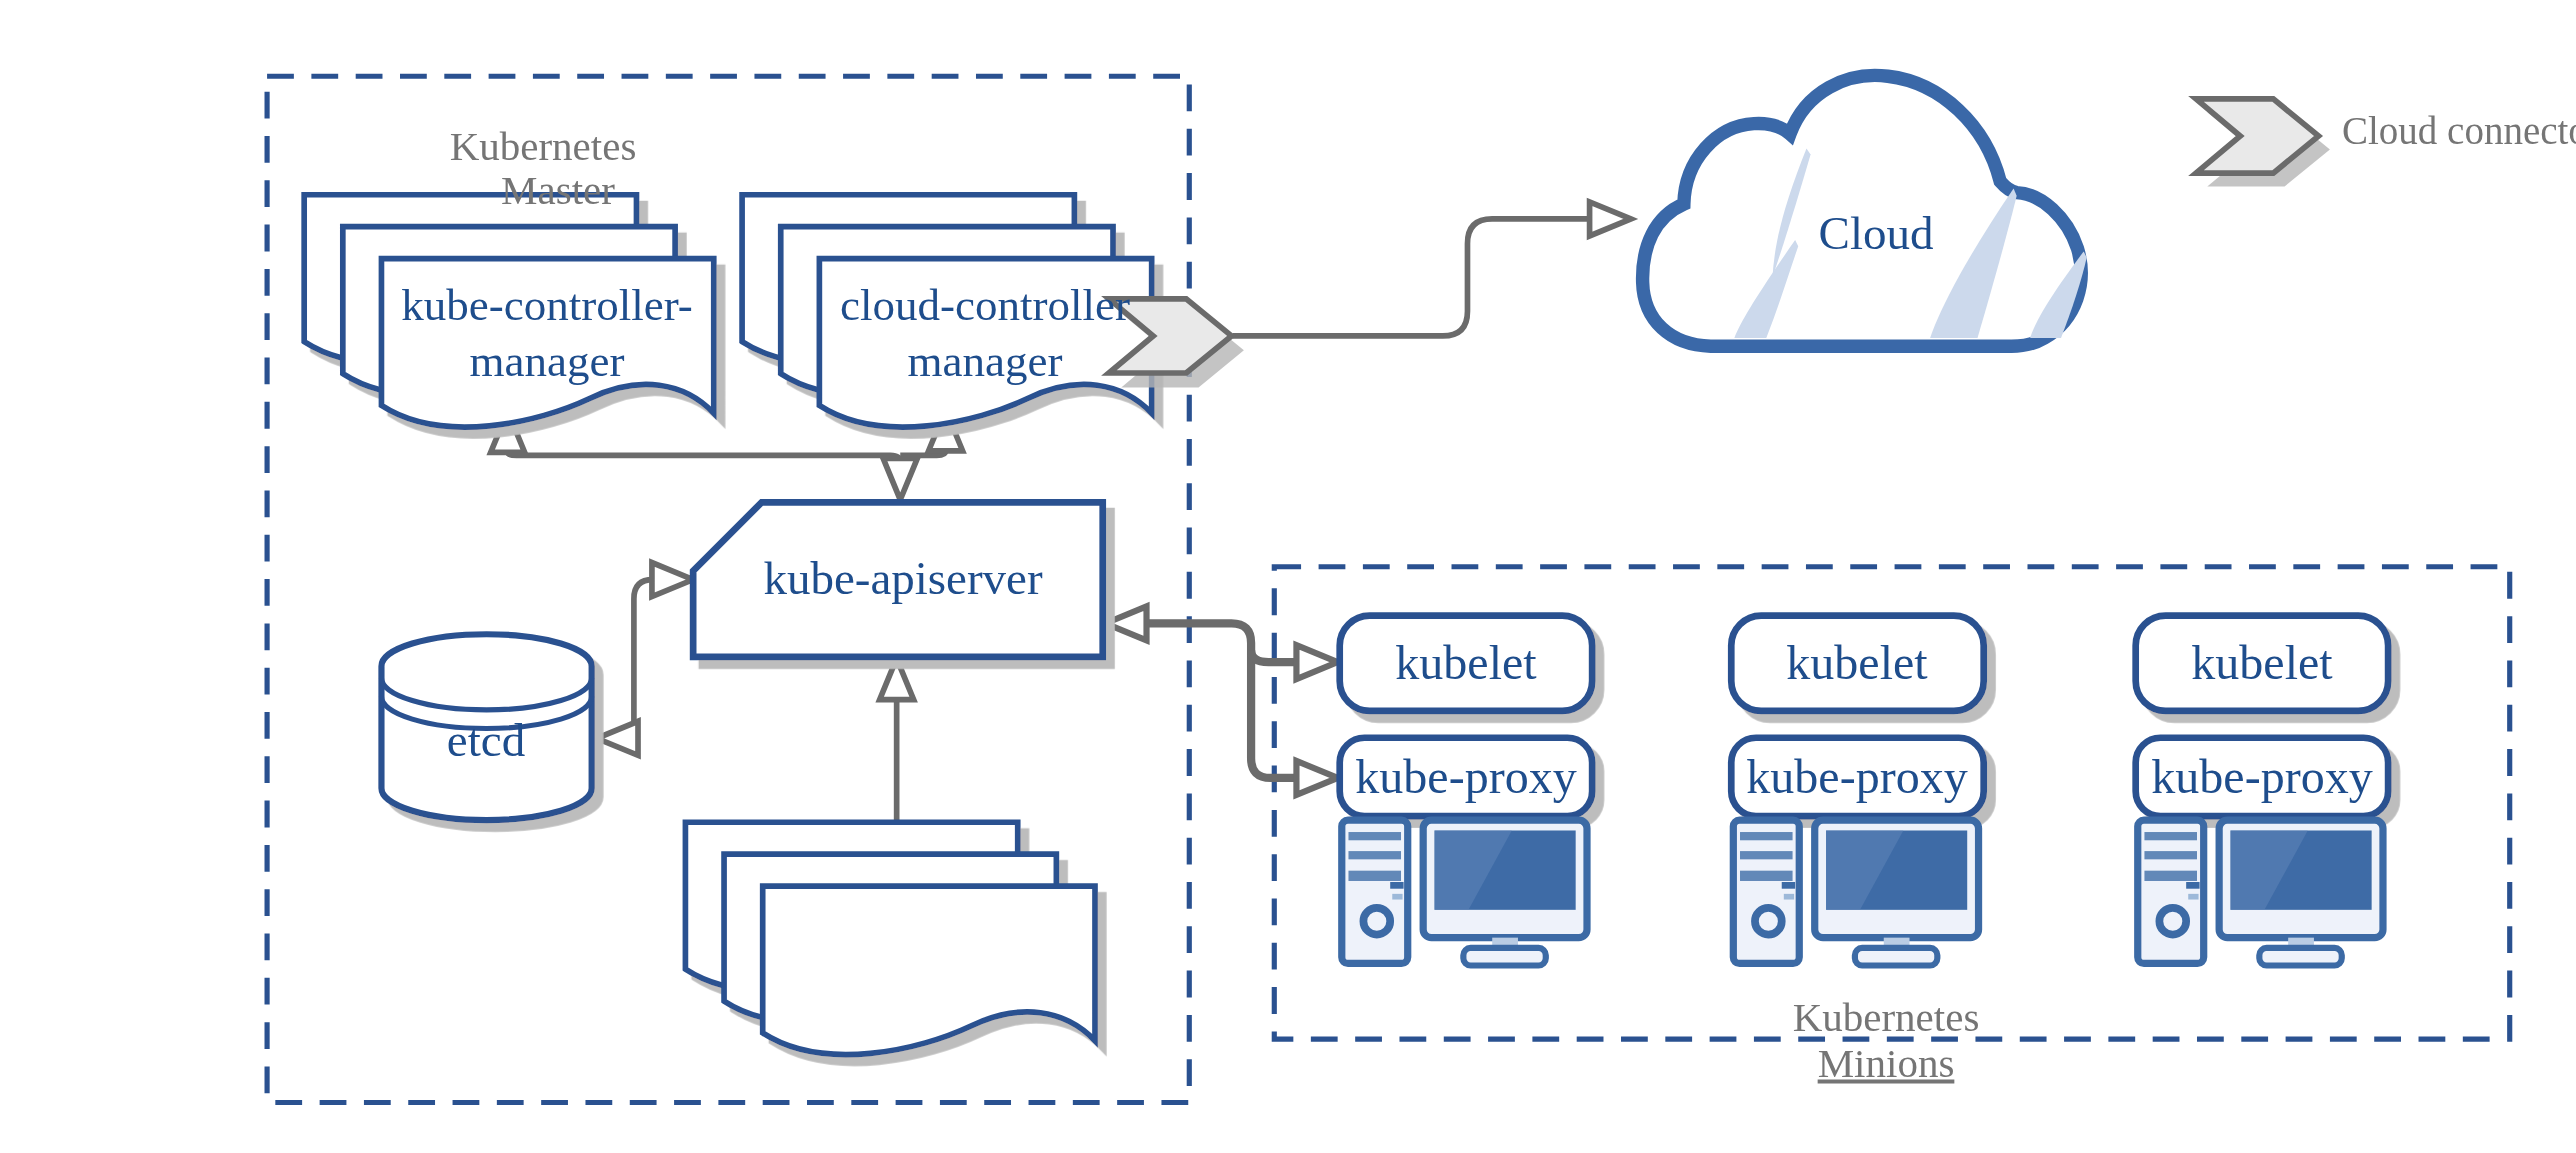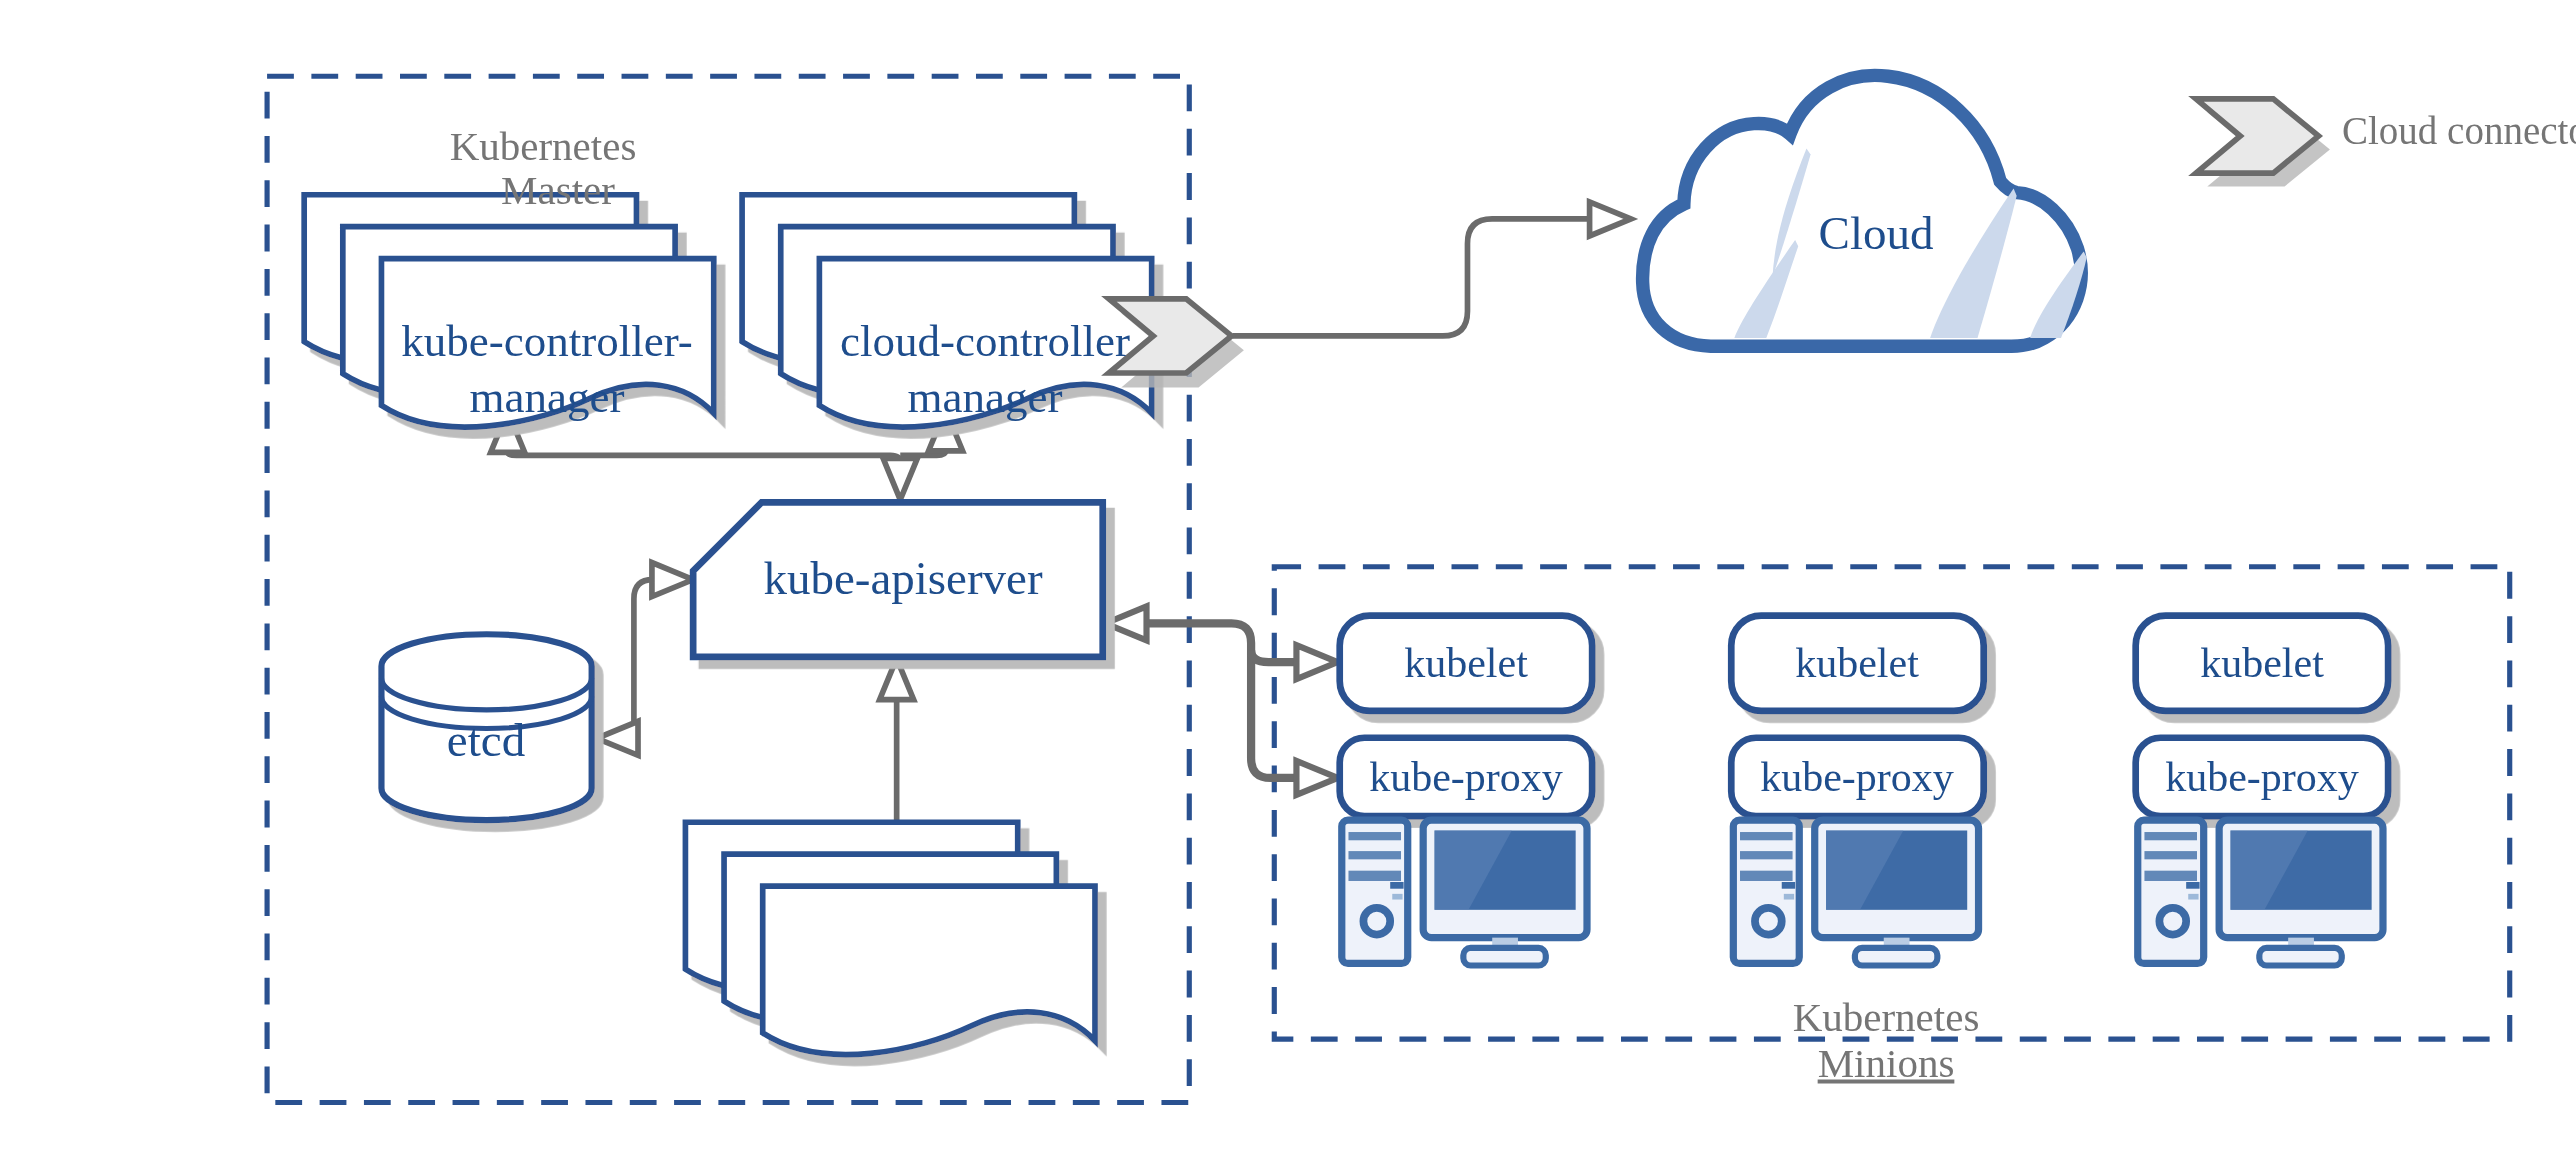--- a/index.html
+++ b/index.html
@@ -14,22 +14,22 @@
   .lbl {
     position:absolute;
     transform:translate(-50%,-50%);
     white-space:nowrap;
     line-height:1;
   }
   .lbl.left { transform:translate(0,-50%); }
   .blue  { color:var(--text-blue); }
   .gray  { color:var(--text-gray); }
   .fs92 { font-size:47px; }
-  .fs88 { font-size:45px;margin-top:36px; }
-  .fs84 { font-size:42px; }
+  .fs88 { font-size:45px; }
+  .fs84 { font-size:48px; }
   .fs80 { font-size:41px;margin-top:24px; }
   .fs76 { font-size:39px; }
 </style>
 </head>
 <body>
 
 <div class="canvas">
 
 <svg width="2665" height="1153" viewBox="0 0 5172 2238">
   <defs>

